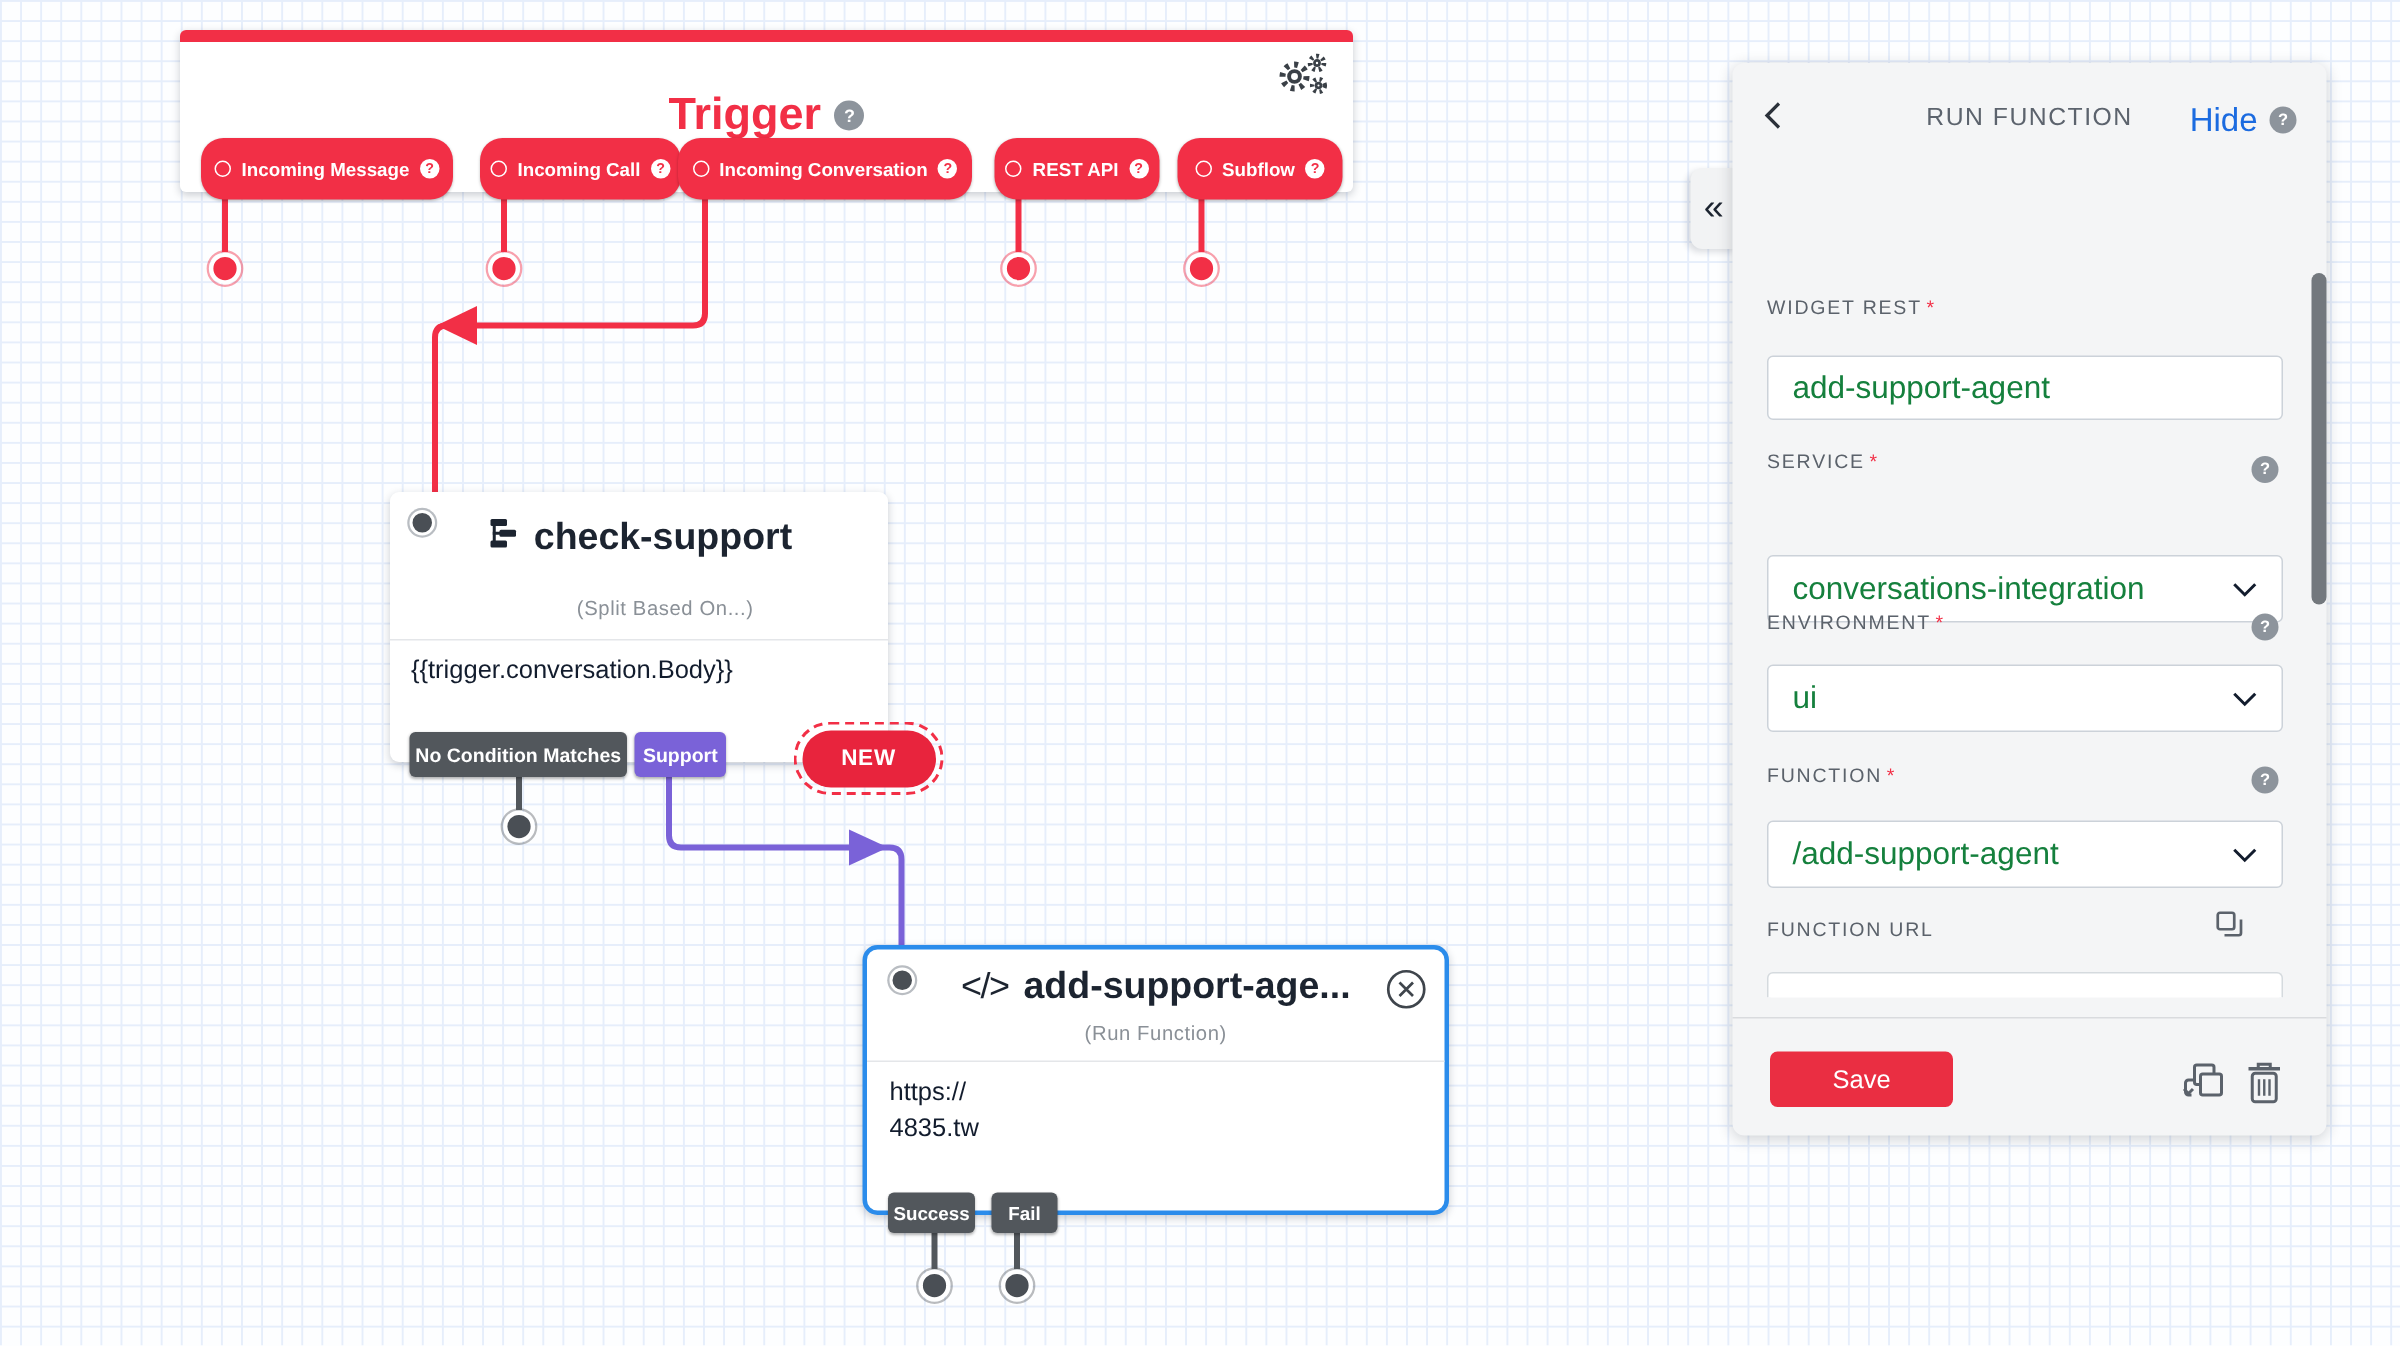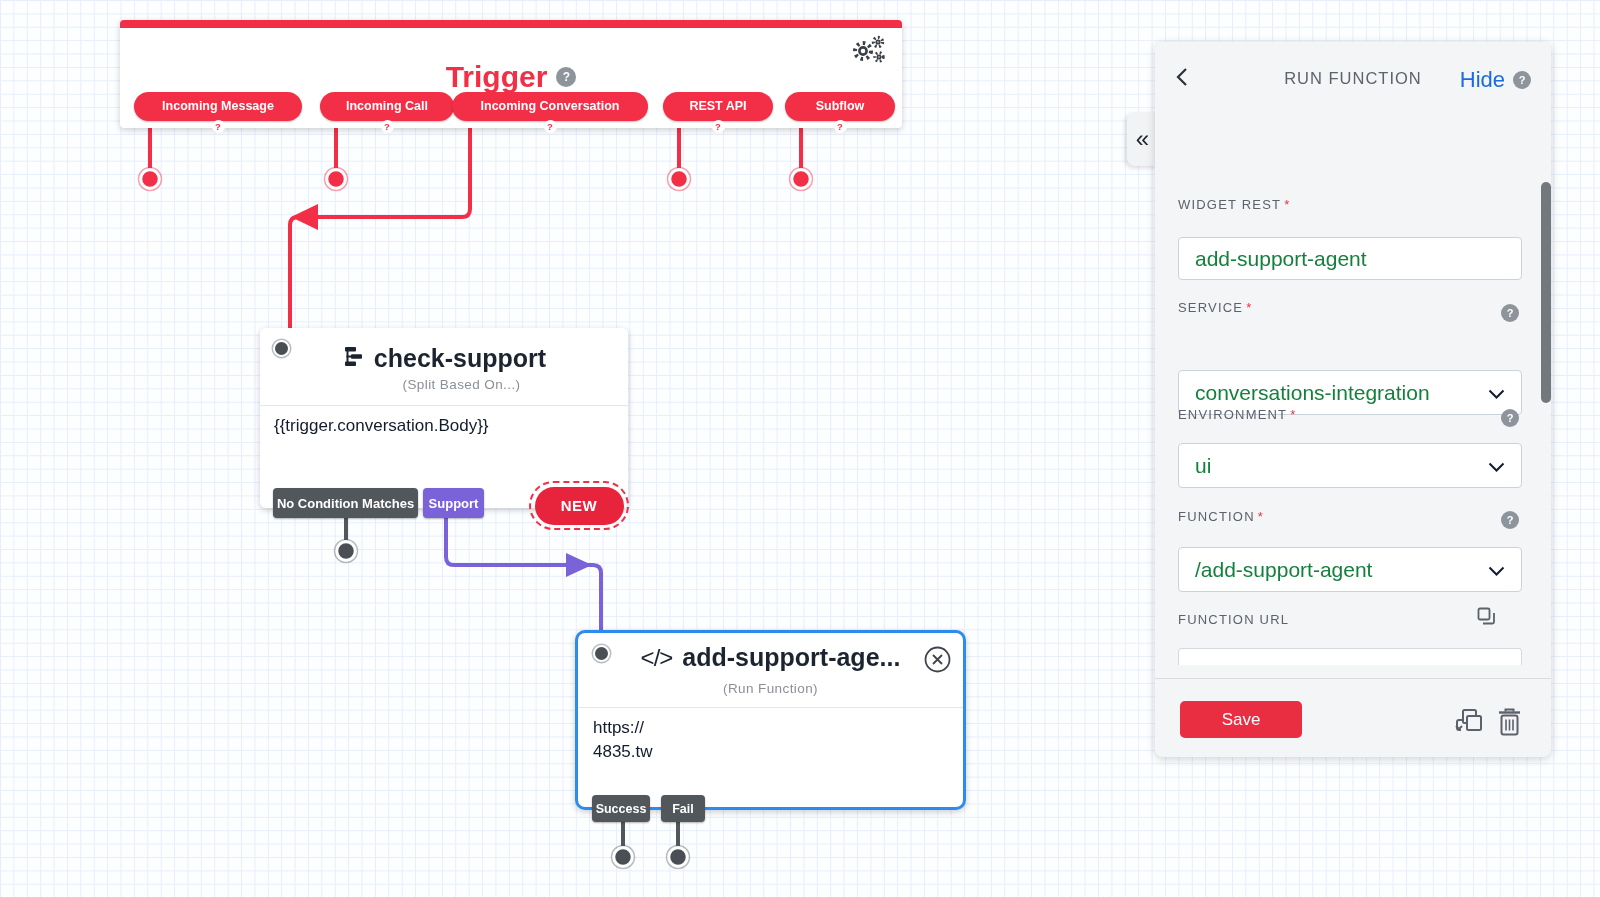--- a/index.html
+++ b/index.html
@@ -27,38 +27,38 @@
   
   .trigger-card { left:120px; top:20px; width:782px; height:108px; border-radius:4px; }
   .trigger-bar { position:absolute; left:0; right:0; top:0; height:8px; background:#F22F46; border-radius:4px 4px 0 0; }
   .trigger-title { position:absolute; left:0; right:0; top:40px; display:flex; justify-content:center; align-items:center; gap:9px; }
   .trigger-title .t { font-size:30px; font-weight:700; color:#F22F46; }
   .help-badge { display:inline-flex; align-items:center; justify-content:center;
     width:20px; height:20px; border-radius:50%; background:#8d949c; color:#fff; font-size:12px; font-weight:700; }
   .help-badge.small { width:18px; height:18px; font-size:11px; }
   .gears { position:absolute; right:14px; top:14px; }
 
-  .pill { position:absolute; top:72px; height:29px; border-radius:15px; background:#F22F46;
+  .pill { position:absolute; top:72px; height:41px; border-radius:15px; background:#F22F46;
     display:flex; align-items:center; justify-content:center; gap:7px;
-    color:#fff; font-size:12.5px; font-weight:700; box-shadow:0 1px 2px rgba(0,0,0,.25); white-space:nowrap;flex-direction:column; }
+    color:#fff; font-size:12.5px; font-weight:700; box-shadow:0 1px 2px rgba(0,0,0,.25); white-space:nowrap; }
   .pill .ring { width:11px; height:11px; border:1.5px solid #fff; border-radius:50%; flex:0 0 auto; }
   .pill .q { width:13px; height:13px; border-radius:50%; background:#fff; color:#F22F46;
     font-size:9.5px; font-weight:700; display:flex; align-items:center; justify-content:center; flex:0 0 auto; }
 
   
   .widget-dot { position:absolute; width:17px; height:17px; border-radius:50%;
     background:#4A4F55; border:2.5px solid #fff; box-shadow:0 0 0 1.5px #b9bdc2; }
   .wtitle { display:flex; justify-content:center; align-items:center; gap:10px;
     font-size:25px; font-weight:600; color:#1C2430; }
   .wsub { text-align:center; color:#8a9097; font-size:13.5px; letter-spacing:.4px; }
   .whr { border:0; border-top:1px solid #e4e6e9; }
 
-  .split-card { left:260px; top:328px; width:368px; height:180px; border-radius:6px; }
+  .split-card { left:260px; top:328px; width:332px; height:180px; border-radius:6px; }
   .split-card .wtitle { margin-top:16px; }
-  .split-card .wsub { margin-top:4px;padding-left:35px; }
+  .split-card .wsub { margin-top:25px;padding-left:35px; }
   .split-card .whr { margin-top:13px; }
   .split-body { margin:10px 0 0 14px; font-size:17px; color:#121C2D; }
 
   .func-card { left:575px; top:630px; width:391px; height:180px; border:3.5px solid #2b8ceb; border-radius:10px; }
   .func-card .wtitle { margin-top:10px; font-weight:700; }
   .func-card .wsub { margin-top:9px; }
   .func-card .whr { margin-top:11px; }
   .code-glyph { font-size:24px; font-weight:400; color:#1C2430; letter-spacing:-1px; }
   .close-btn { position:absolute; right:12px; top:13px; }
   .url-block { margin:8px 0 0 15px; width:64px; height:50px; overflow:hidden; font-size:17px; line-height:24px; color:#121C2D; white-space:nowrap; }

